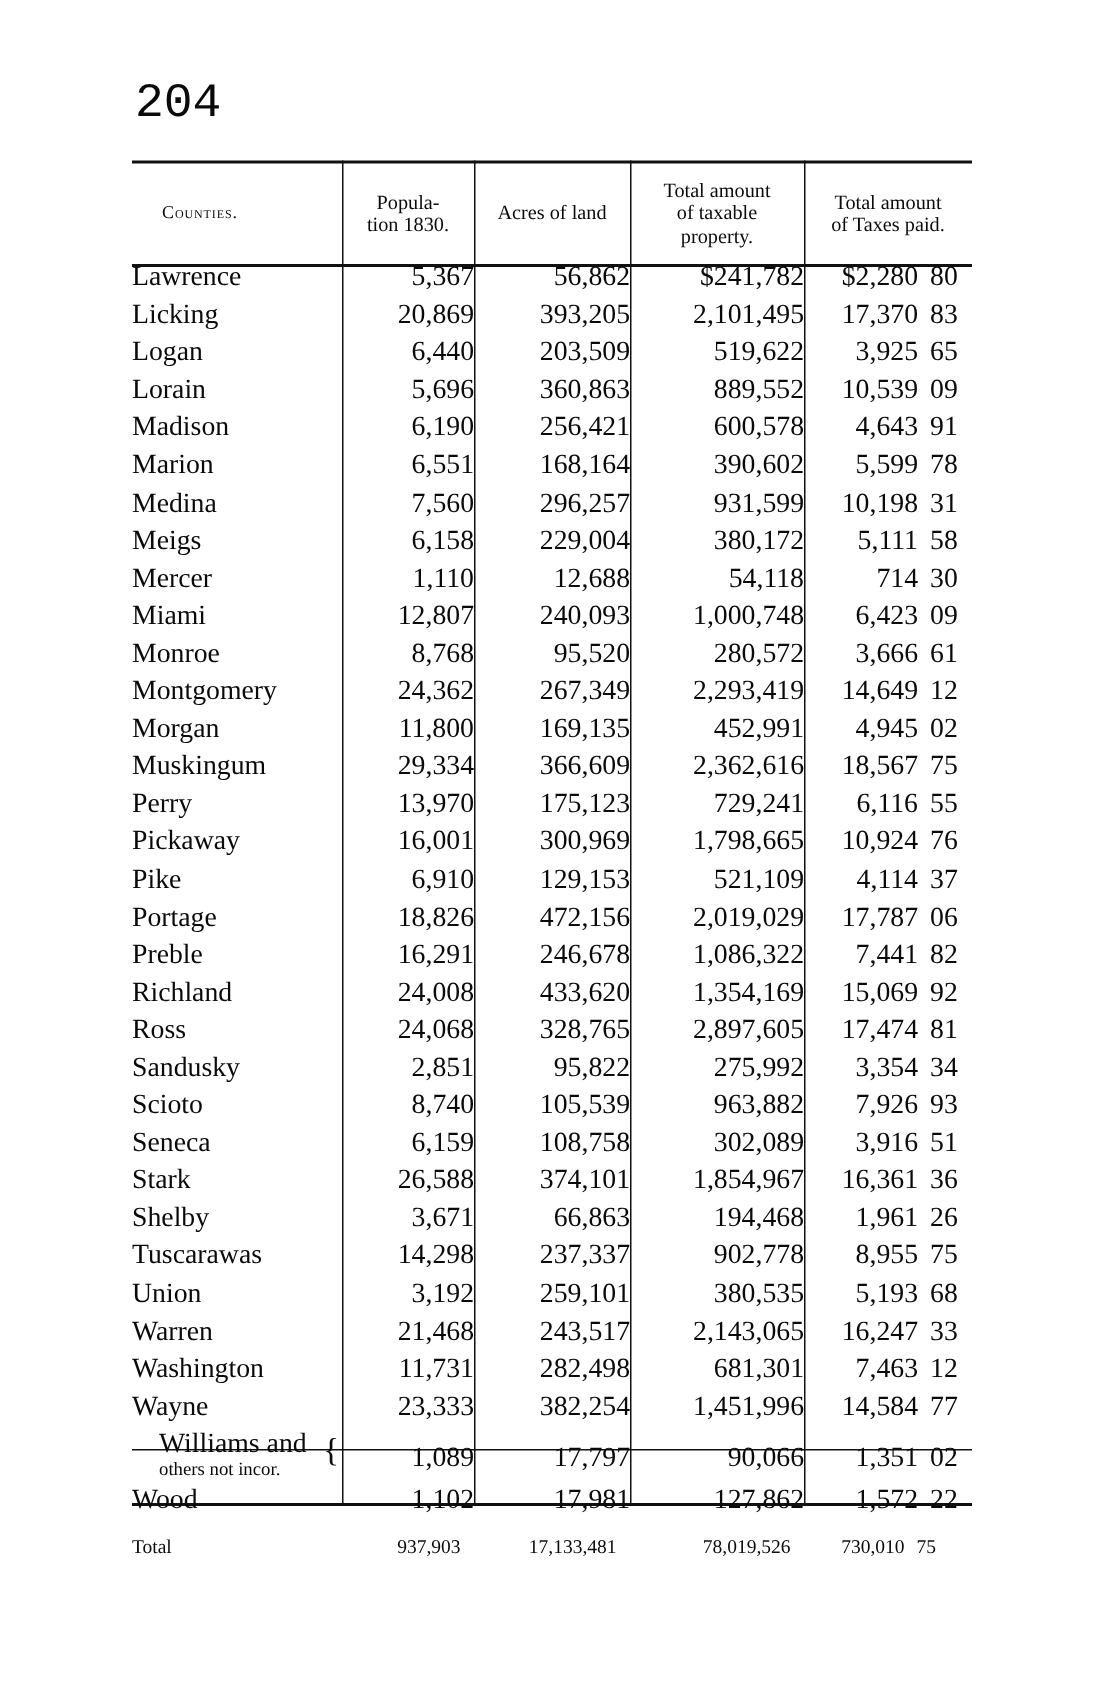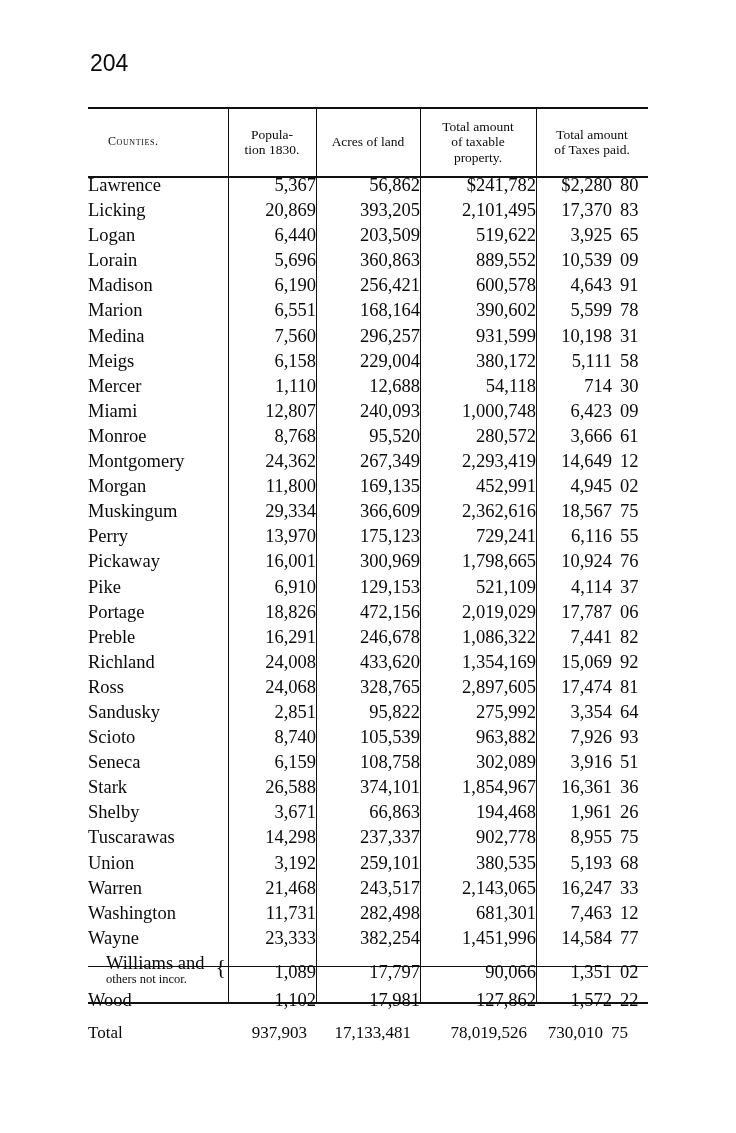--- a/index.html
+++ b/index.html
@@ -25,22 +25,22 @@
     position: absolute;
     left: 90px;
     top: 50px;
     width: 560px;
     height: 30px;
   }
   .folio {
     position: absolute;
     left: 0;
     top: 0;
-    font-size: 23px;
-    font-family: Liberation Sans, sans-serif;
+    font-size: 32px;
+    font-family: Liberation Mono, monospace;
     letter-spacing: 0px;
   }
   .running-head {
     position: absolute;
     left: 0;
     top: 4px;
     width: 560px;
     text-align: center;
     font-size: 17px;
     letter-spacing: 1.6px;
@@ -145,21 +145,21 @@
     font-size: 18.5px;
   }
   td.taxes .cents {
     display: inline-block;
     width: 28px;
     text-align: left;
     margin-left: 8px;
   }
   tr.total td {
     padding-top: 8px;
-    font-size: 17px;
+    font-size: 13px;
   }
   tr.total td.num, tr.total td.taxes {
     padding-right: 9px;
   }
   .williams-wrap {
     position: relative;
     line-height: 1.02;
     padding-left: 18px;
     font-size: 18.5px;
   }
@@ -368,21 +368,21 @@
           <td class="num">24,068</td>
           <td class="num">328,765</td>
           <td class="num">2,897,605</td>
           <td class="taxes"><span>17,474</span><span class="cents">81</span></td>
         </tr>
         <tr>
           <td class="county">Sandusky</td>
           <td class="num">2,851</td>
           <td class="num">95,822</td>
           <td class="num">275,992</td>
-          <td class="taxes"><span>3,354</span><span class="cents">64</span></td>
+          <td class="taxes"><span>3,354</span><span class="cents">34</span></td>
         </tr>
         <tr>
           <td class="county">Scioto</td>
           <td class="num">8,740</td>
           <td class="num">105,539</td>
           <td class="num">963,882</td>
           <td class="taxes"><span>7,926</span><span class="cents">93</span></td>
         </tr>
         <tr>
           <td class="county">Seneca</td>

